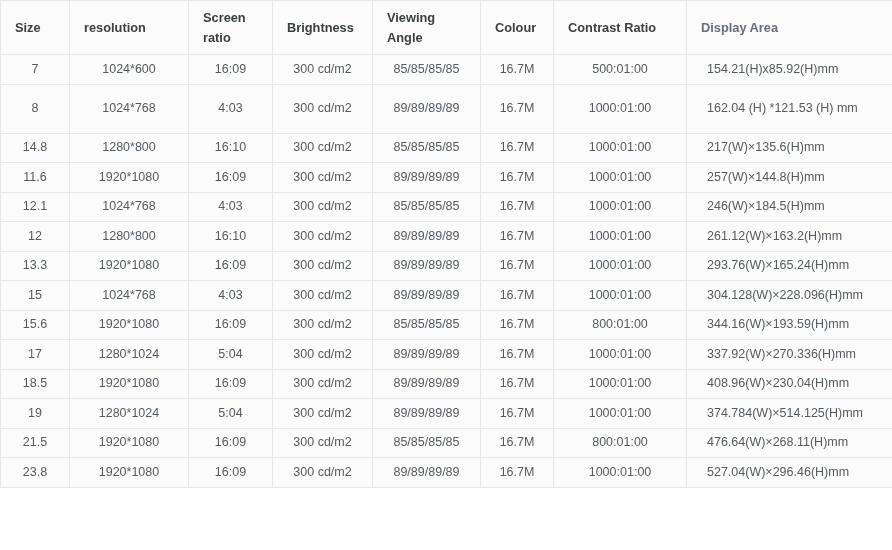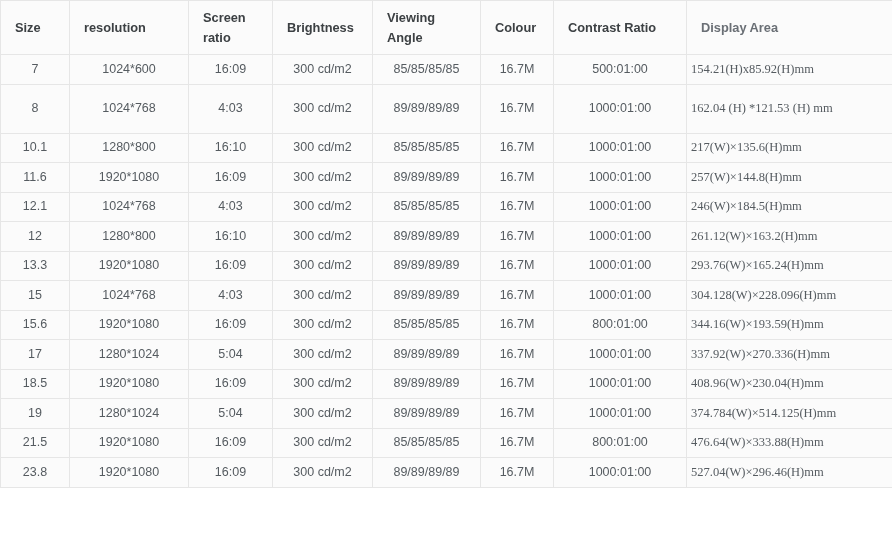--- a/index.html
+++ b/index.html
@@ -58,22 +58,21 @@
   #spec-table tbody td {
     height: 29.5px;
     text-align: center;
   }
   #spec-table tbody tr.tall td {
     height: 49px;
   }
   #spec-table tbody td.area {
     text-align: justify;
     text-align-last: left;
-    padding: 0 4px;
-    font-family: Liberation Serif, serif;
+    padding: 0 20px;
   }
   #spec-table tbody tr.tall td.area {
     text-align: justify;
     text-align-last: left;
   }
 </style>
 </head>
 <body>
 
 <table id="spec-table">
@@ -114,21 +113,21 @@
         <td>8</td>
         <td>1024*768</td>
         <td>4:03</td>
         <td>300 cd/m2</td>
         <td>89/89/89/89</td>
         <td>16.7M</td>
         <td>1000:01:00</td>
         <td class="area">162.04 (H) *121.53 (H) mm</td>
       </tr>
       <tr>
-        <td>10.1</td>
+        <td>14.8</td>
         <td>1280*800</td>
         <td>16:10</td>
         <td>300 cd/m2</td>
         <td>85/85/85/85</td>
         <td>16.7M</td>
         <td>1000:01:00</td>
         <td class="area">217(W)×135.6(H)mm</td>
       </tr>
       <tr>
         <td>11.6</td>
@@ -221,21 +220,21 @@
         <td class="area">374.784(W)×514.125(H)mm</td>
       </tr>
       <tr>
         <td>21.5</td>
         <td>1920*1080</td>
         <td>16:09</td>
         <td>300 cd/m2</td>
         <td>85/85/85/85</td>
         <td>16.7M</td>
         <td>800:01:00</td>
-        <td class="area">476.64(W)×333.88(H)mm</td>
+        <td class="area">476.64(W)×268.11(H)mm</td>
       </tr>
       <tr>
         <td>23.8</td>
         <td>1920*1080</td>
         <td>16:09</td>
         <td>300 cd/m2</td>
         <td>89/89/89/89</td>
         <td>16.7M</td>
         <td>1000:01:00</td>
         <td class="area">527.04(W)×296.46(H)mm</td>

